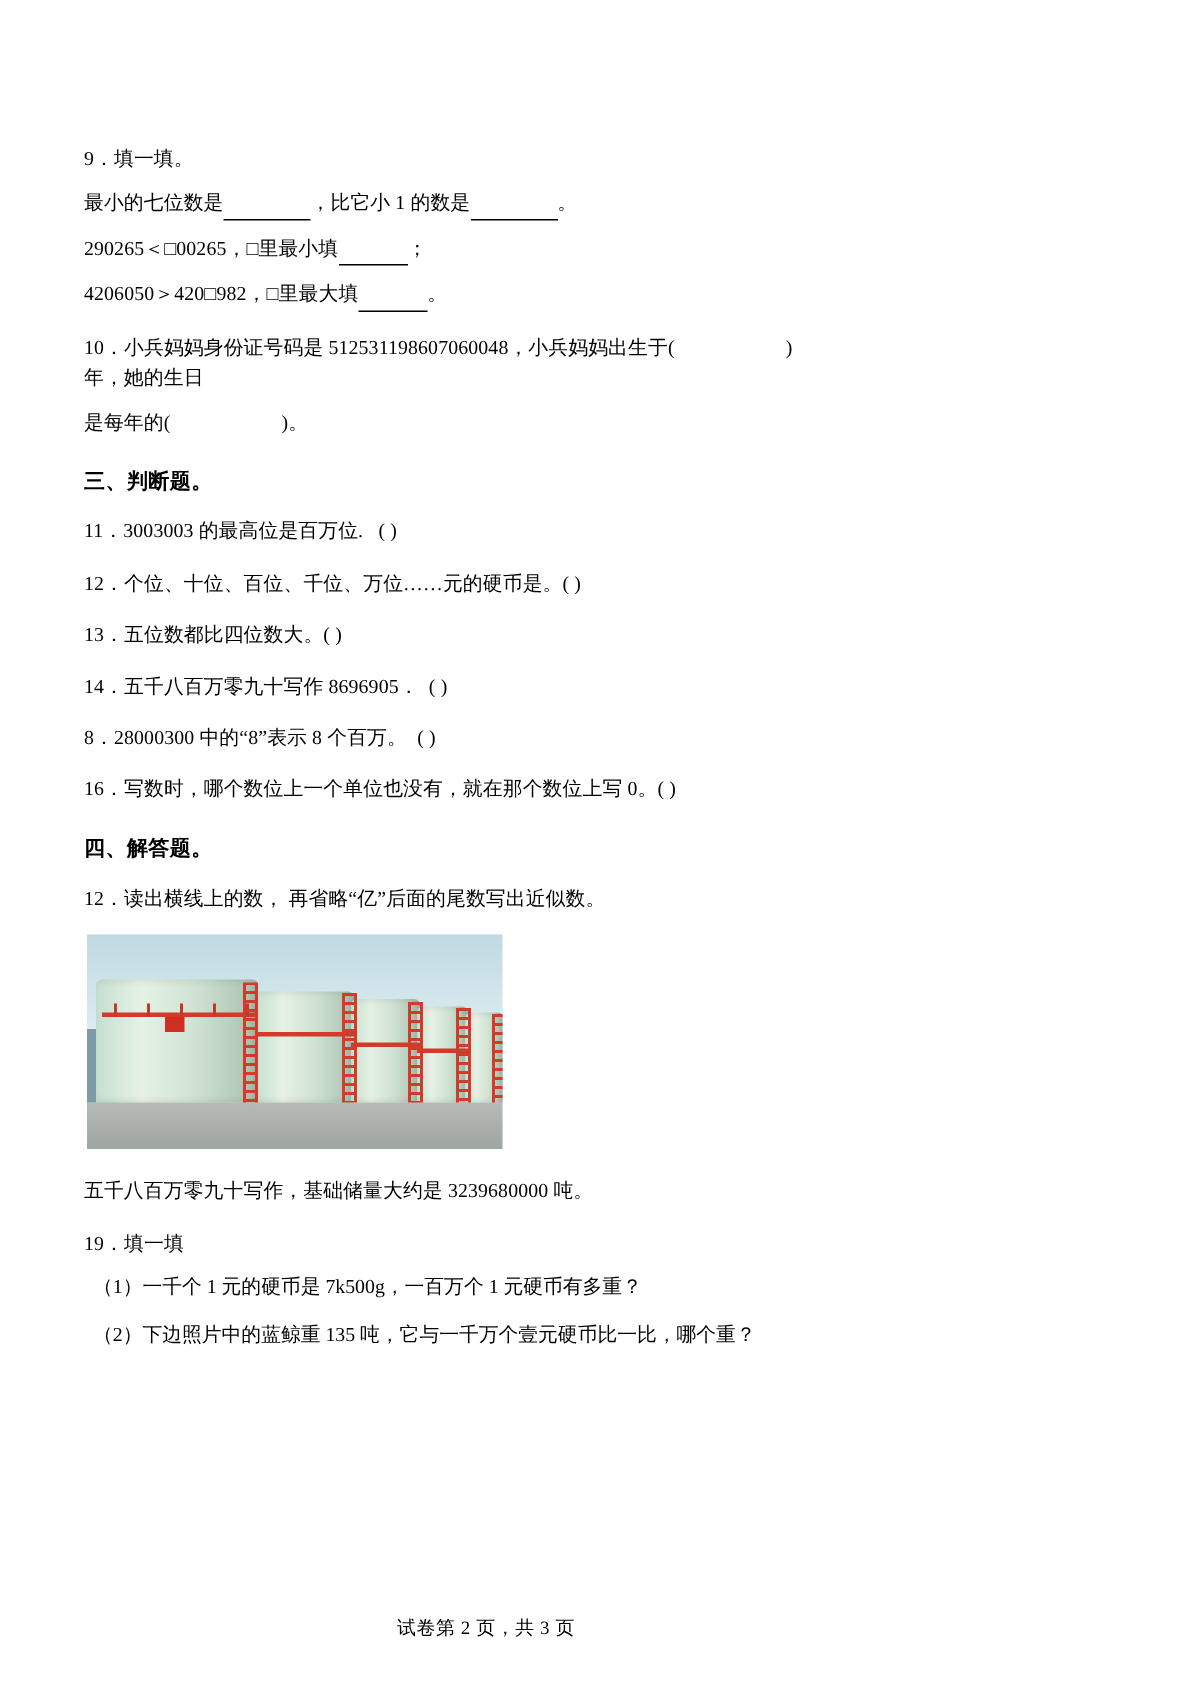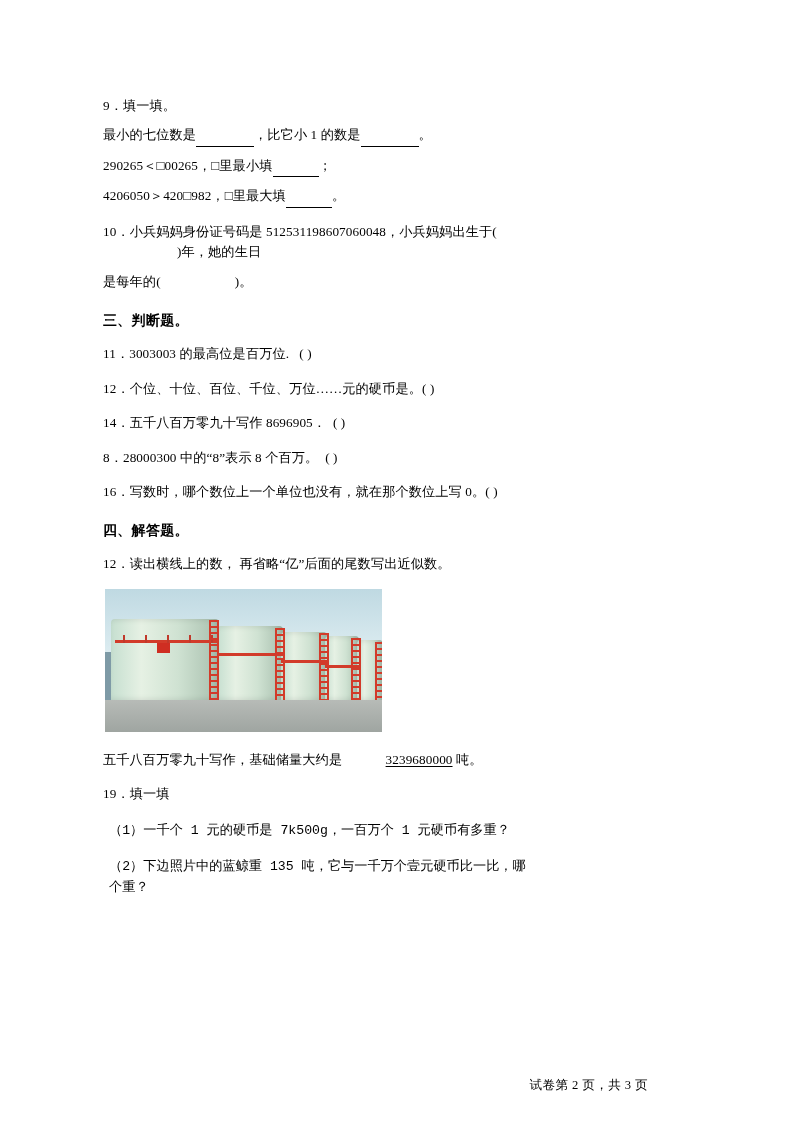--- a/index.html
+++ b/index.html
@@ -14,60 +14,57 @@
     font-family: "Liberation Serif", "DejaVu Serif", serif;
     color: #000000;
     overflow: hidden;
   }
   .page {
     position: absolute;
     left: 0; top: 0;
     width: 648px;
     height: 1122px;
     box-sizing: border-box;
-    padding: 96px 118px 0 103px;
+    padding: 96px 118px 0 56px;
   }
   .q {
     font-size: 13.2px;
     line-height: 1.55;
     margin: 0 0 14px 0;
     letter-spacing: 0.1px;
   }
   .q.tight {
     margin-bottom: 9px;
   }
   .section-head {
     font-size: 14px;
     font-weight: bold;
     margin: 20px 0 14px 0;
     letter-spacing: 0.3px;
   }
   .sub {
     font-size: 13.2px;
     line-height: 1.55;
-    margin: 16px 0 11px 0;
+    margin: 4px 0 11px 0;
     padding-left: 6px;
-    font-family: Liberation Mono, monospace;
   }
   .blank-line {
     display: inline-block;
     border-bottom: 1px solid #000;
     vertical-align: baseline;
   }
   .b-md { width: 46px; }
   .b-lg { width: 58px; }
   .paren-lg {
     display: inline-block;
     min-width: 74px;
     text-align: center;
   }
   .underline-num {
-    text-decoration: underline;
     text-underline-offset: 2px;
-    margin-left: 40px;
   }
   .photo-wrap {
     margin: 14px 0 18px 0;
     padding-left: 2px;
   }
   .photo {
     width: 277px;
     height: 143px;
     position: relative;
     overflow: hidden;
@@ -128,21 +125,21 @@
   }
   .photo .bldg {
     position: absolute;
     background: #7e9aa6;
   }
   .footer {
     position: absolute;
     left: 0;
     right: 0;
     bottom: 28px;
-    text-align: right;
+    text-align: center;
     font-size: 12.6px;
     letter-spacing: 0.4px;
   }
 </style>
 </head>
 <body>
 
 <div class="page">
 
   <p class="q tight">
@@ -165,20 +162,23 @@
     <span>是每年的(</span><span class="paren-lg">&nbsp;</span><span>)。</span>
   </p>
 
   <p class="section-head">三、判断题。</p>
 
   <p class="q">
     <span>11．</span><span>3003003 的最高位是百万位.</span>&nbsp;&nbsp;&nbsp;<span>(        )</span>
   </p>
   <p class="q">
     <span>12．</span><span>个位、十位、百位、千位、万位……元的硬币是。</span><span>(            )</span>
+  </p>
+  <p class="q">
+    <span>13．</span><span>五位数都比四位数大。</span><span>(          )</span>
   </p>
   <p class="q">
     <span>14．</span><span>五千八百万零九十写作 8696905．</span>&nbsp;&nbsp;<span>(          )</span>
   </p>
   <p class="q">
     <span>8．</span><span>28000300 中的“8”表示 8 个百万。</span>&nbsp;&nbsp;<span>(        )</span>
   </p>
   <p class="q">
     <span>16．</span><span>写数时，哪个数位上一个单位也没有，就在那个数位上写 0。</span><span>(            )</span>
   </p>

